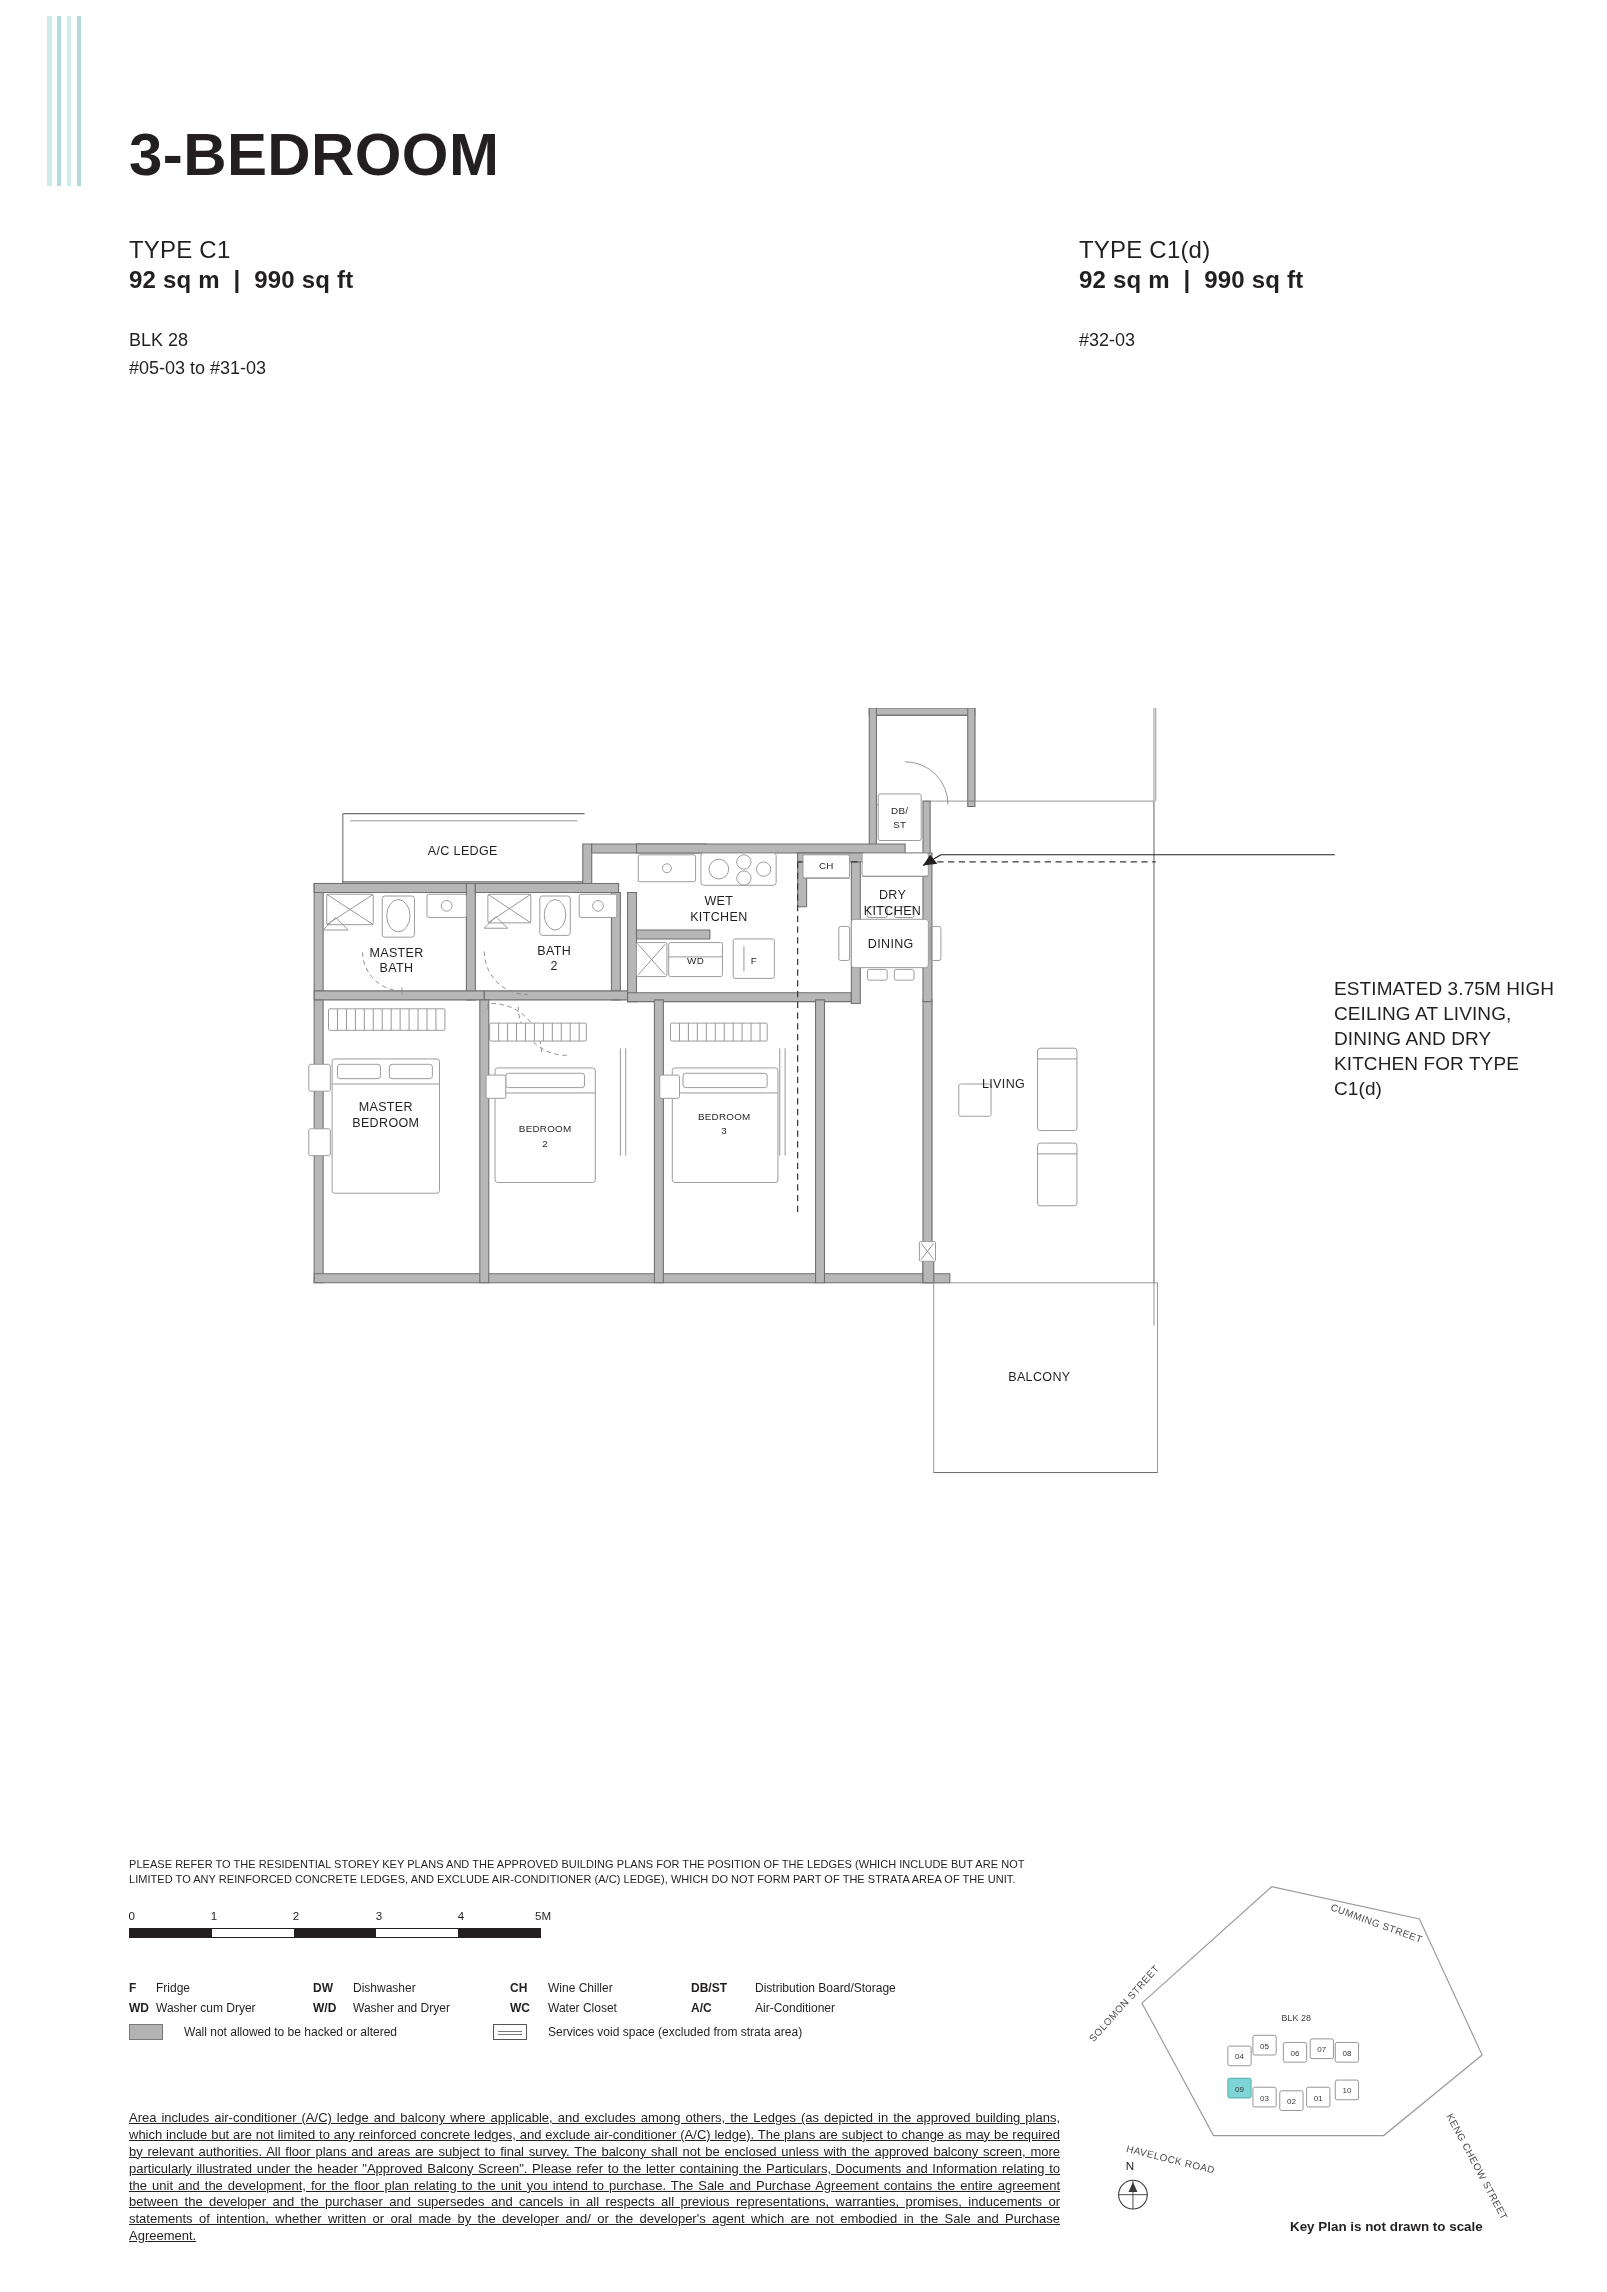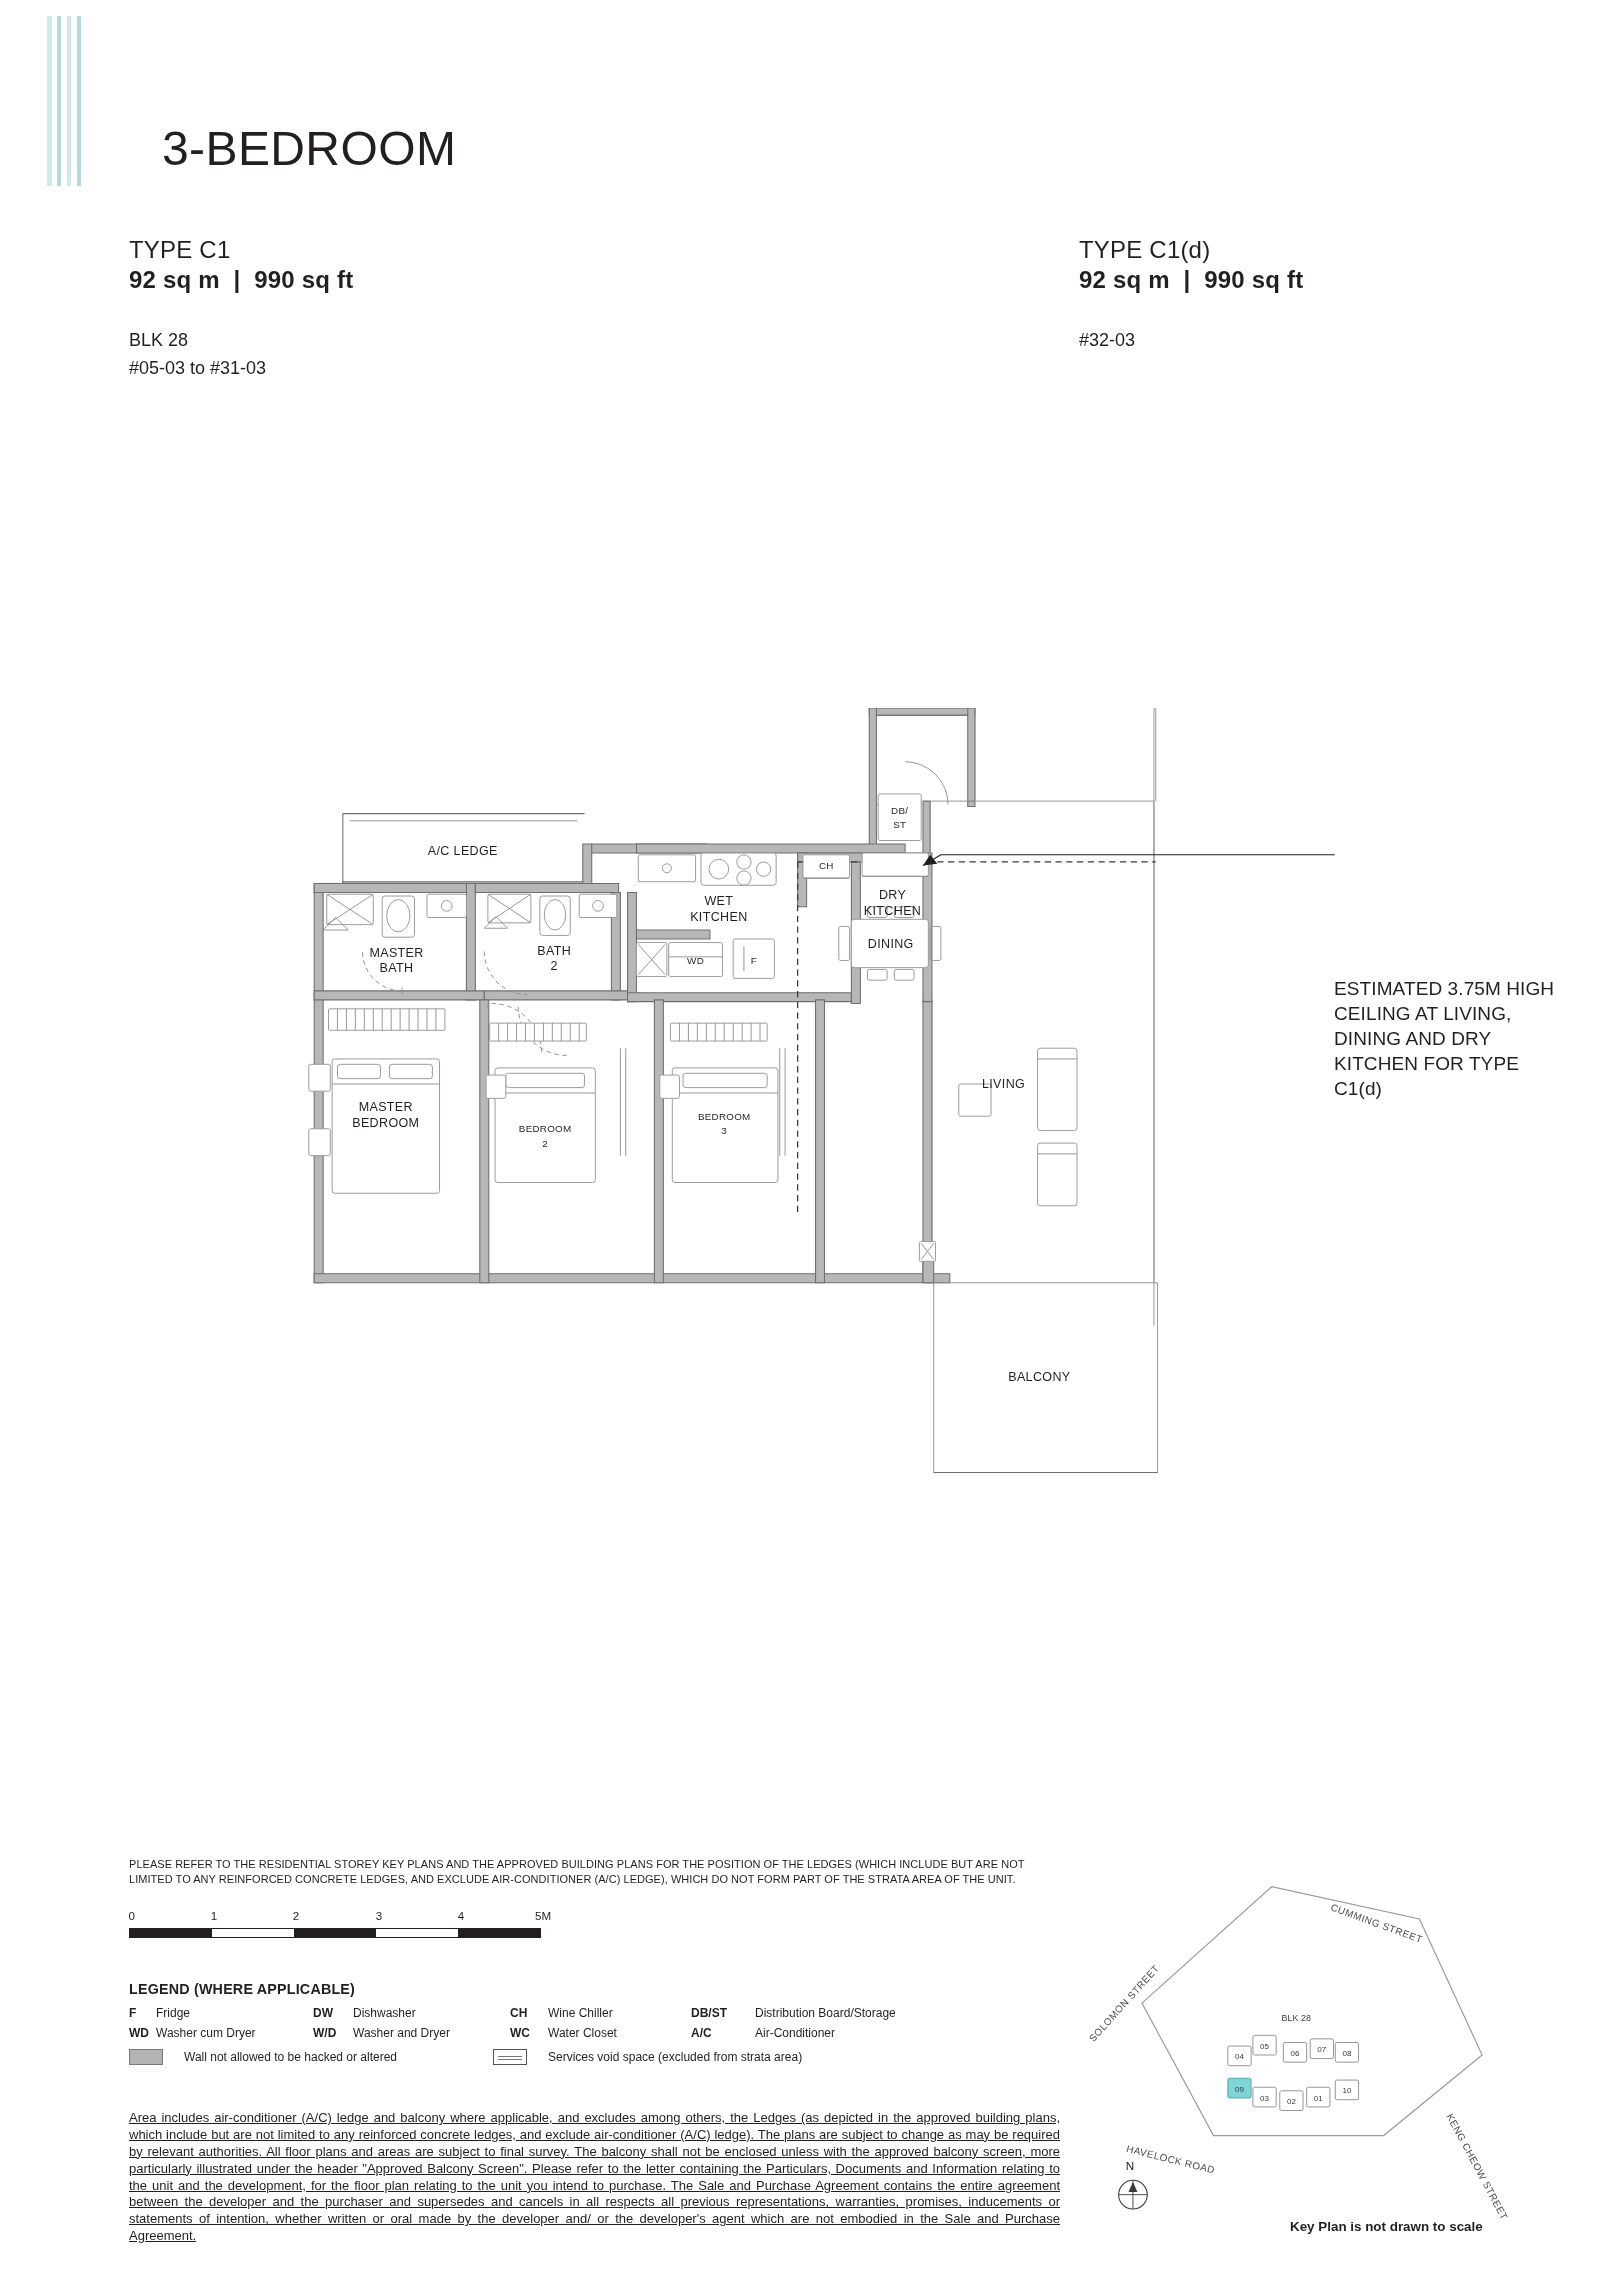--- a/index.html
+++ b/index.html
@@ -38,25 +38,24 @@
   }
   .stripes i:nth-child(1){ background:#cfeaea; }
   .stripes i:nth-child(2){ background:#b2dadb; }
   .stripes i:nth-child(3){ background:#cfeaea; }
   .stripes i:nth-child(4){ background:#b2dadb; }
 
   .title-main {
     position: absolute;
     left: 129px;
     top: 125px;
-    font-size: 48px;
-    font-weight: normal;
+    font-size: 60px;
+    font-weight: bold;
     letter-spacing: 0.4px;
     line-height: 1;
-    margin-left: 33px;
   }
 
   .unit-block { position: absolute; }
   .unit-left { left: 129px; top: 235px; }
   .unit-right { left: 1079px; top: 235px; }
   .unit-type {
     font-size: 24px;
     font-weight: normal;
     letter-spacing: 0.2px;
     line-height: 1.25;
@@ -474,21 +473,20 @@
     <div class="bar">
       <i></i>
         <i></i>
         <i></i>
         <i></i>
         <i></i>
     </div>
   </div>
 
   <div class="legend">
-    <div class="legend-title">LEGEND (WHERE APPLICABLE)</div>
     <div class="legend-grid">
       <div class="k">F</div>
       <div class="v">Fridge</div>
       <div class="k">DW</div>
       <div class="v">Dishwasher</div>
       <div class="k">CH</div>
       <div class="v">Wine Chiller</div>
       <div class="k">DB/ST</div>
       <div class="v">Distribution Board/Storage</div>
 

